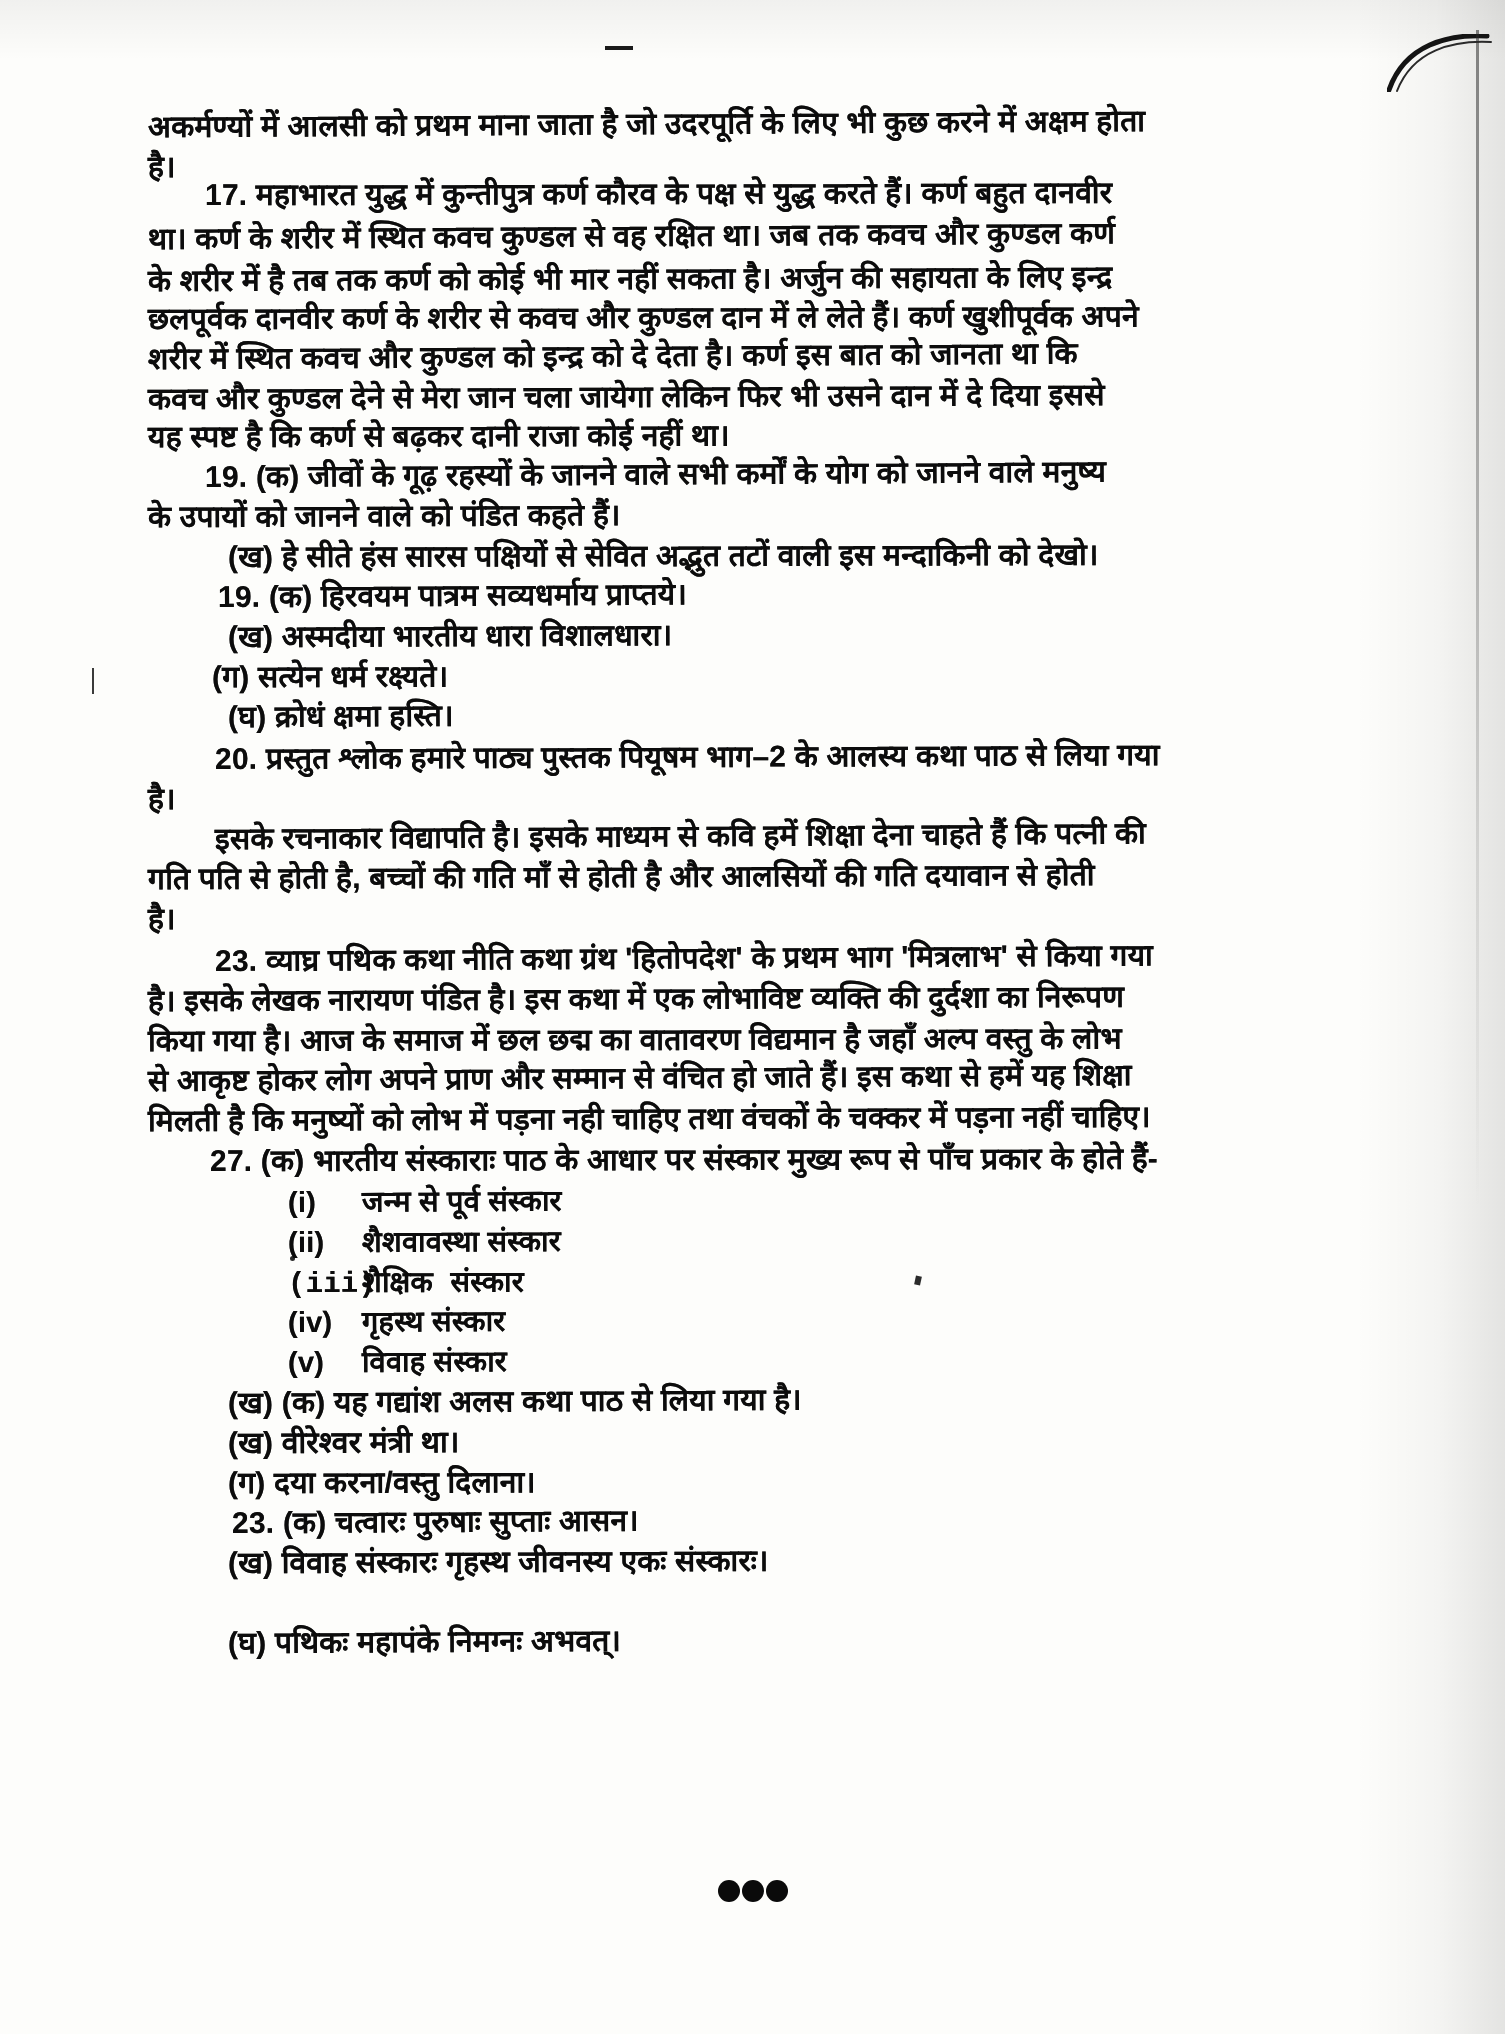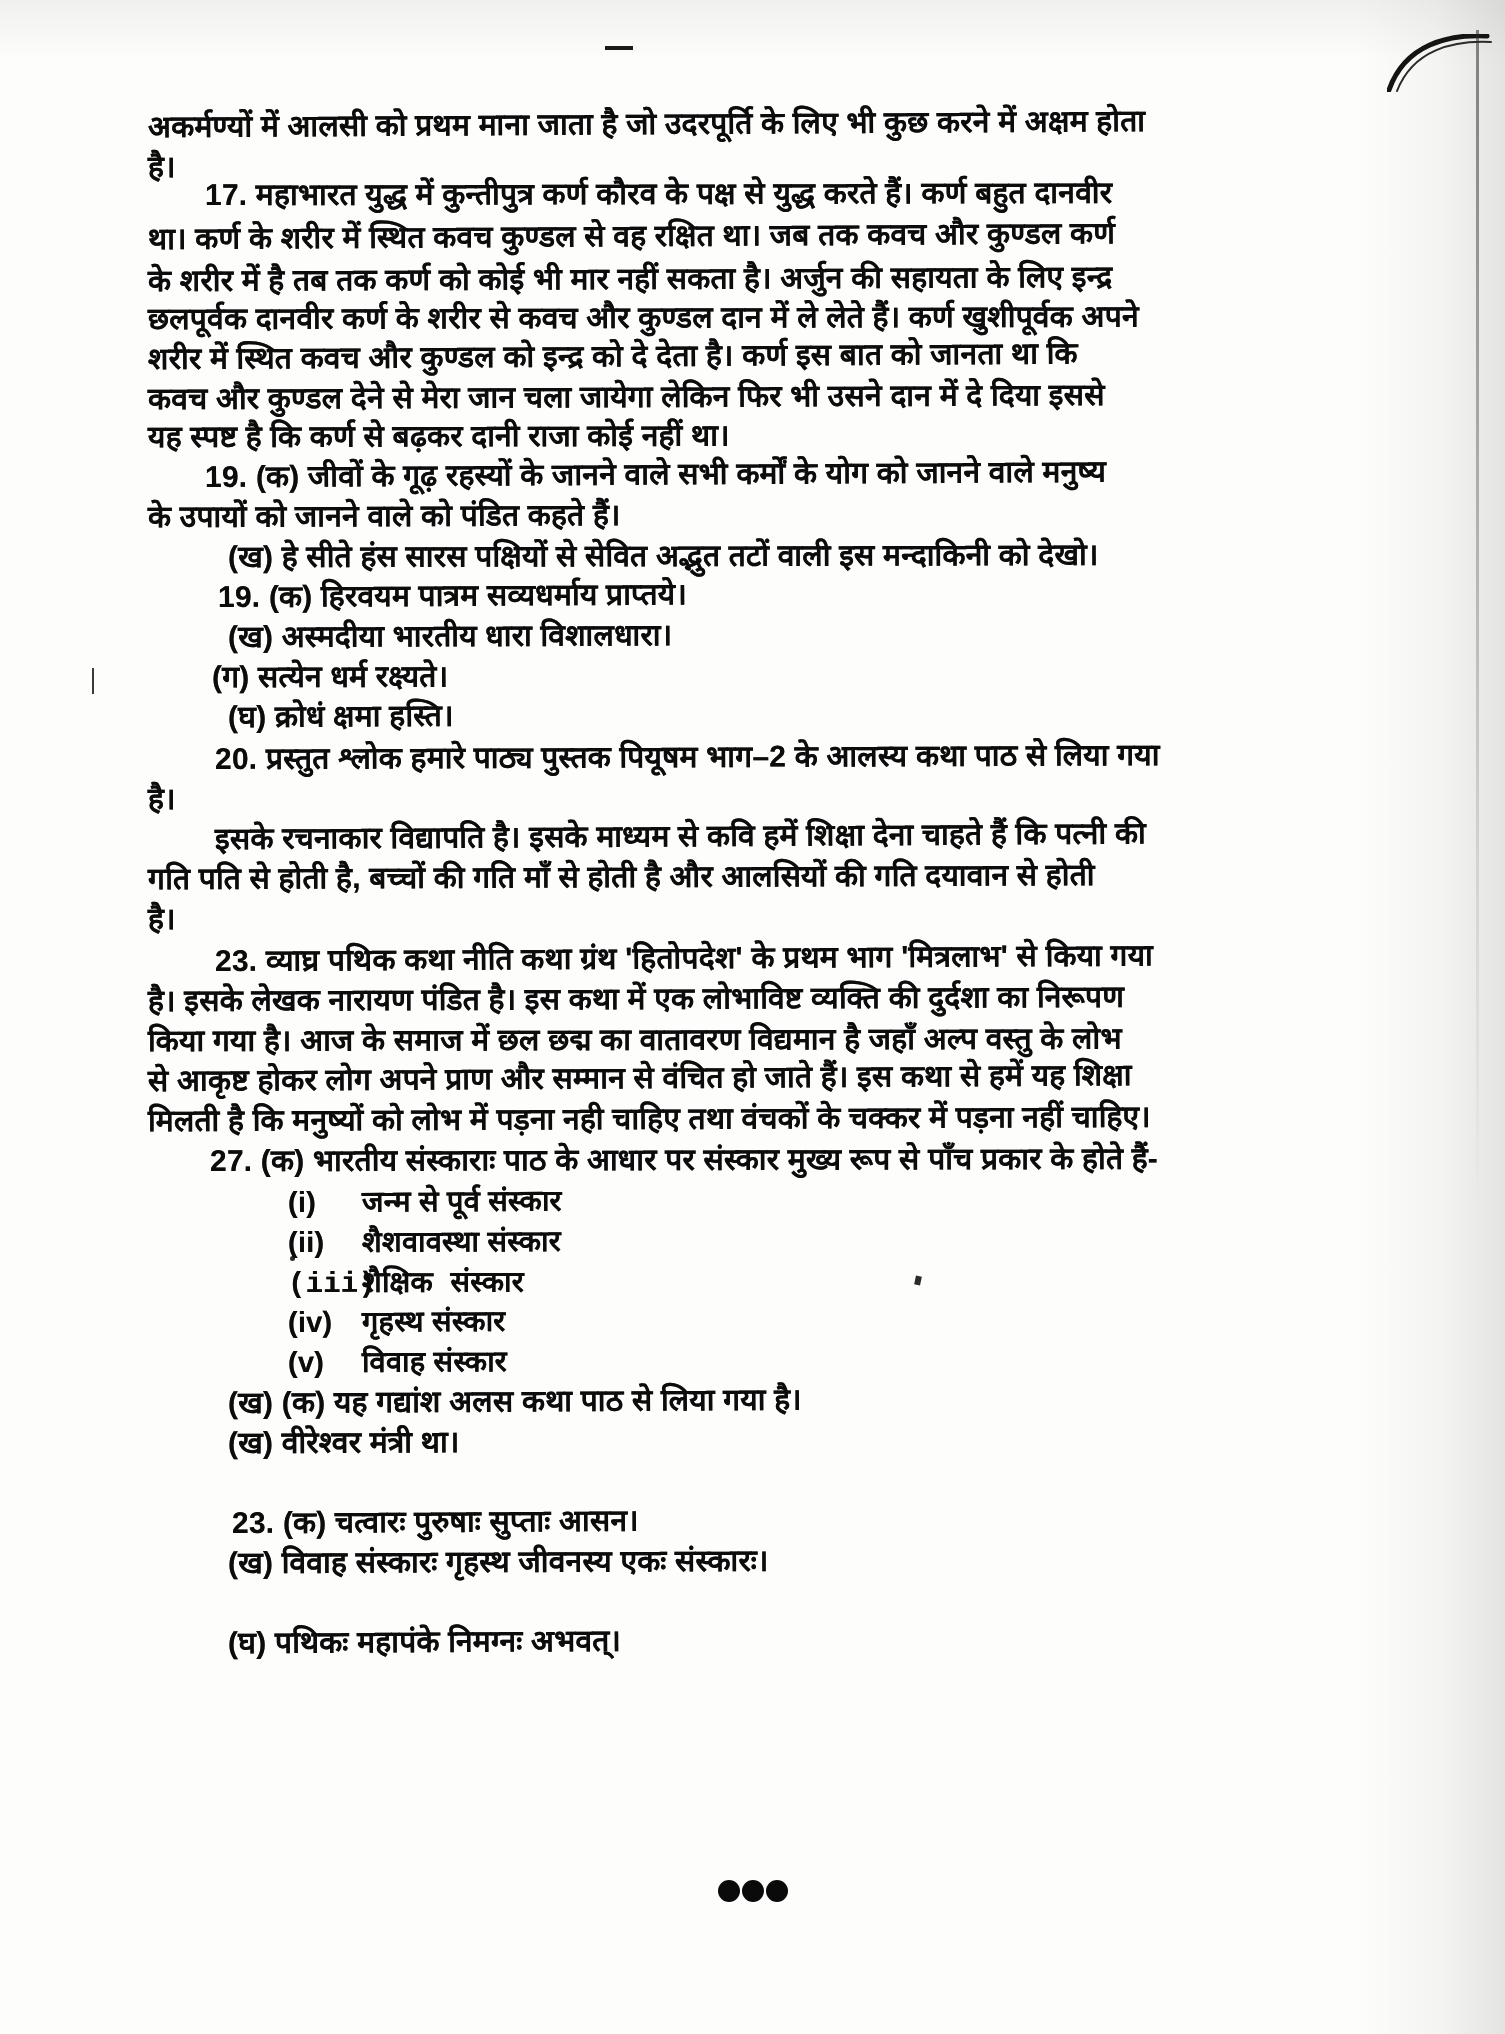--- a/index.html
+++ b/index.html
@@ -176,20 +176,21 @@
       <div class="ln skew1" style="left: 148px; top: 1034px;"><span>से आकृष्ट होकर लोग अपने प्राण और सम्मान से वंचित हो जाते हैं। इस कथा से हमें यह शिक्षा</span></div>
       <div class="ln skew2" style="left: 148px; top: 1074px;"><span>मिलती है कि मनुष्यों को लोभ में पड़ना नही चाहिए तथा वंचकों के चक्कर में पड़ना नहीं चाहिए।</span></div>
       <div class="ln skew3" style="left: 210px; top: 1114px;"><span class="num">27. </span><span>(क) भारतीय संस्काराः पाठ के आधार पर संस्कार मुख्य रूप से पाँच प्रकार के होते हैं-</span></div>
       <div class="ln lst skew1" style="left: 288px; top: 1156px;"><span style="display: inline-block; width: 74px;">(i)</span><span>जन्म से पूर्व संस्कार</span></div>
       <div class="ln lst skew2" style="left: 288px; top: 1196px;"><span style="display: inline-block; width: 74px;">(ii)</span><span>शैशवावस्था संस्कार</span></div>
       <div class="ln lst skew3" style="left: 288px; top: 1236px; font-family: Liberation Mono, monospace;"><span style="display: inline-block; width: 74px;">(iii)</span><span>शैक्षिक संस्कार</span></div>
       <div class="ln lst skew1" style="left: 288px; top: 1276px;"><span style="display: inline-block; width: 74px;">(iv)</span><span>गृहस्थ संस्कार</span></div>
       <div class="ln lst skew2" style="left: 288px; top: 1316px;"><span style="display: inline-block; width: 74px;">(v)</span><span>विवाह संस्कार</span></div>
       <div class="ln skew1" style="left: 228px; top: 1356px;"><span>(ख) (क) यह गद्यांश अलस कथा पाठ से लिया गया है।</span></div>
       <div class="ln skew2" style="left: 228px; top: 1396px;"><span>(ख) वीरेश्वर मंत्री था।</span></div>
+      <div class="ln skew3" style="left: 228px; top: 1436px;"><span>(ग) दया करना/वस्तु दिलाना।</span></div>
       <div class="ln skew1" style="left: 232px; top: 1476px;"><span class="num">23. </span><span>(क) चत्वारः पुरुषाः सुप्ताः आसन।</span></div>
       <div class="ln skew2" style="left: 228px; top: 1516px;"><span>(ख) विवाह संस्कारः गृहस्थ जीवनस्य एकः संस्कारः।</span></div>
       <div class="ln skew1" style="left: 228px; top: 1596px;"><span>(घ) पथिकः महापंके निमग्नः अभवत्।</span></div>
     </div>
 
   <div id="bottom-ornament">
     <span class="dot"></span>
     <span class="dot"></span>
     <span class="dot"></span>
   </div>

